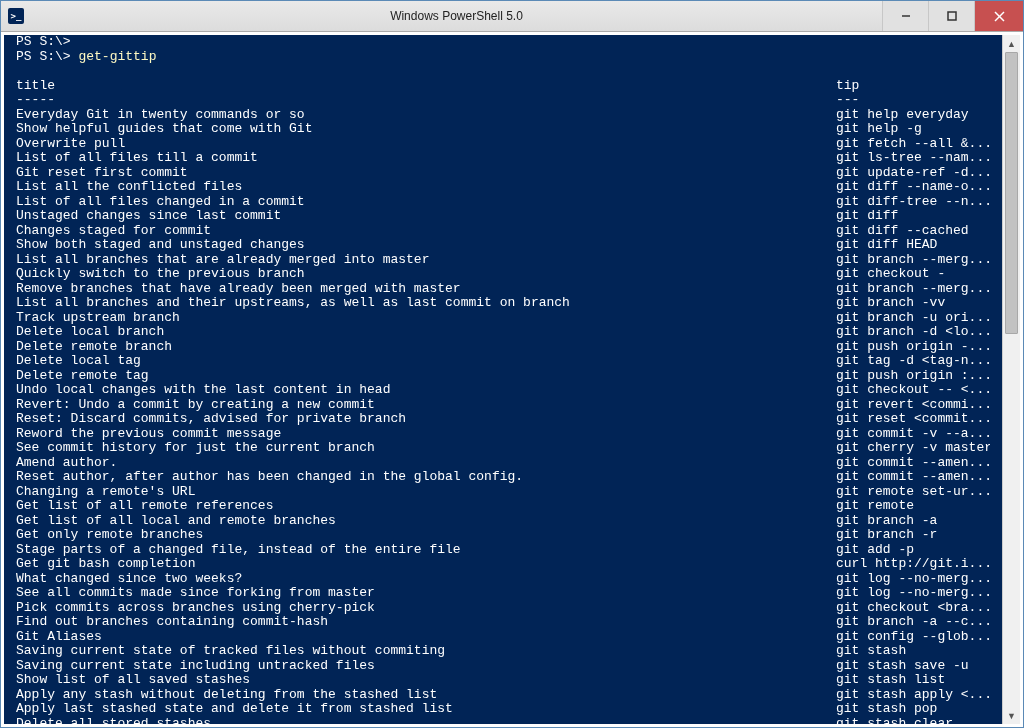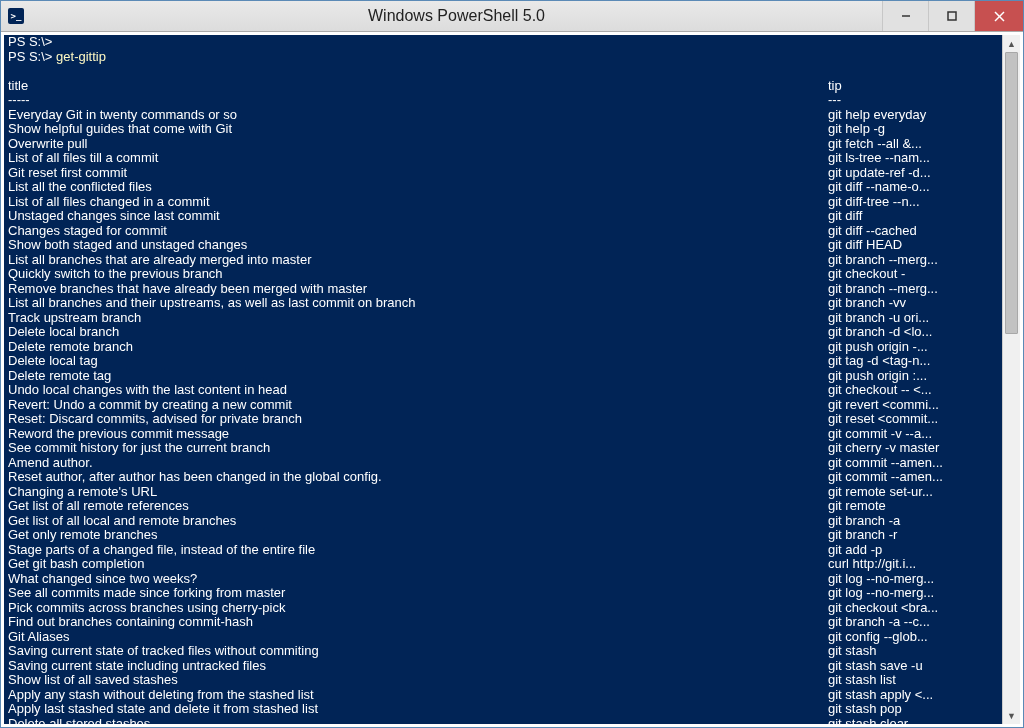--- a/index.html
+++ b/index.html
@@ -31,21 +31,21 @@
     width: 30px;
     display: flex;
     align-items: center;
     justify-content: center;
   }
   .titlebar-title {
     flex: 1;
     display: flex;
     align-items: center;
     justify-content: center;
-    font-size: 16px;
+    font-size: 12px;
     color: #222;
   }
   .titlebar-controls {
     display: flex;
   }
   .titlebar-btn {
     width: 45px;
     display: flex;
     align-items: center;
     justify-content: center;
@@ -65,24 +65,24 @@
     display: flex;
     min-height: 0;
     background:#fff;
     padding:3px;
     box-sizing:border-box;
   }
   .terminal {
     flex: 1;
     background: #012456;
     color: #ffffff;
-    font-family: Liberation Sans, sans-serif;
+    font-family: Liberation Mono, monospace;
     font-size: 13px;
     line-height: 14.5px;
-    padding: 0 4px;
+    padding: 0 12px;
     overflow: hidden;
     white-space: pre;
     position: relative;
   }
   .prompt { color: #ffffff; }
   .cmd { color: #fef9c3; }
   .row { display: flex; }
   .col-title { flex: 0 0 820px; overflow:hidden; }
   .col-tip { flex: 1; overflow:hidden; }
   .scrollbar {

